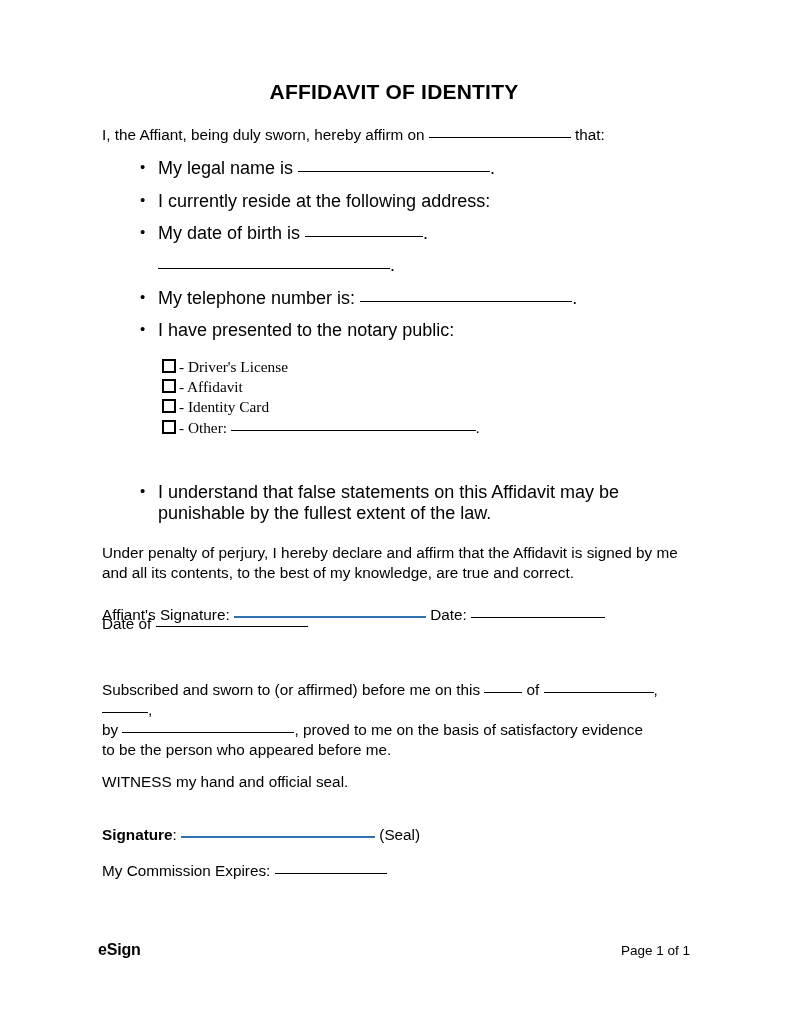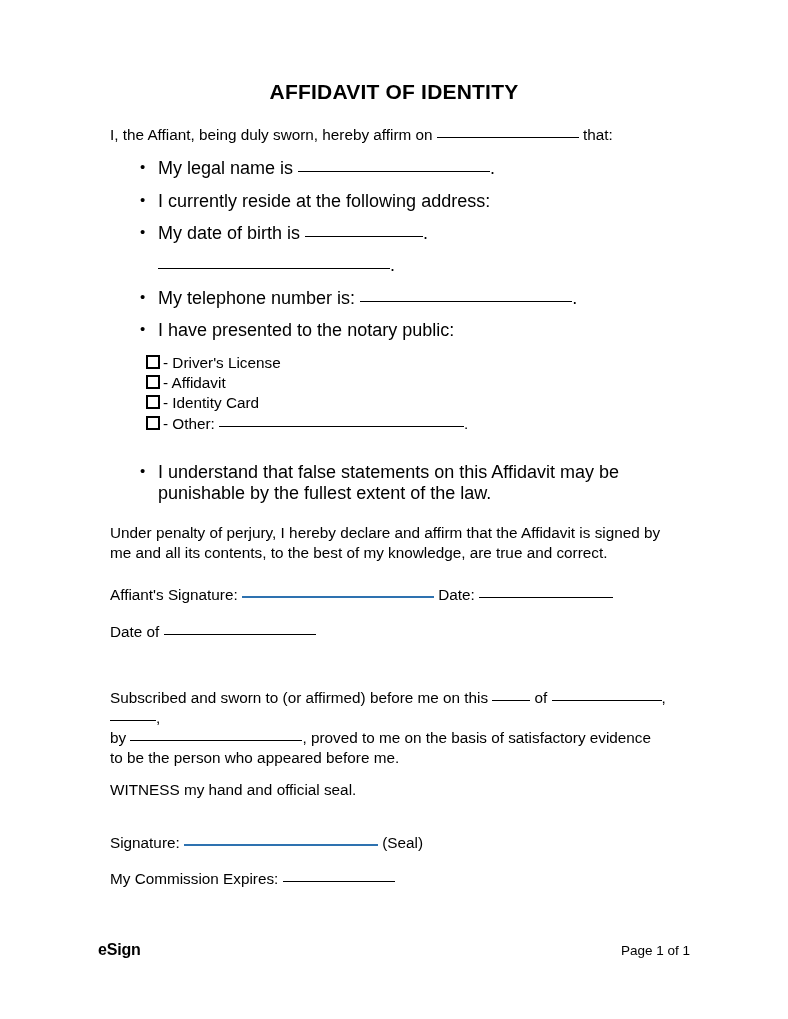--- a/index.html
+++ b/index.html
@@ -37,21 +37,21 @@
     letter-spacing: 0.2px;
     margin: 0;
     padding-top: 80px;
     line-height: 1.15;
   }
 
   
   .para {
     font-size: 15.3px;
     line-height: 20px;
-    margin: 12px;
+    margin: 4px;
   }
 
   .intro { margin-top: 21px; }
 
   
   .blank {
     display: inline-block;
     border-bottom: 1.6px solid #000;
     vertical-align: 2px;
     height: 12px;
@@ -83,22 +83,23 @@
     top: -1px;
     font-size: 15px;
   }
   li.cont {
     padding-left: 48px;
   }
 
   
   .opts {
     list-style: none;
-    margin: 0;
+    margin: 16px;
     padding: 0 0 0 48px;
+    font-family: Liberation Serif, serif;
   }
   .opts li {
     font-size: 15.3px;
     line-height: 20.4px;
     white-space: nowrap;
   }
   .cbox {
     display: inline-block;
     width: 10px;
     height: 10px;
@@ -112,21 +113,21 @@
   .gap-bullet  { height: 15px; }
   .perjury     { margin-top: 20px; }
   .sig-row     { margin-top: 21px; }
 
   
   .notary-state  { position: absolute; left: 98px; top: 610px; width: 592px; }
   .notary-sworn  { position: absolute; left: 98px; top: 676px; width: 600px; }
   .witness-line  { position: absolute; left: 98px; top: 768px; width: 592px; }
   .notary-sig    { position: absolute; left: 98px; top: 820px; width: 592px; }
   .commission    { position: absolute; left: 98px; top: 857px; width: 592px; }
-  .lbl-bold { font-weight: normal; }
+  .lbl-bold { font-weight: bold; }
 
   
   .footer {
     position: absolute;
     left: 98px;
     top: 941px;
     width: 592px;
     display: flex;
     align-items: baseline;
     justify-content: space-between;

